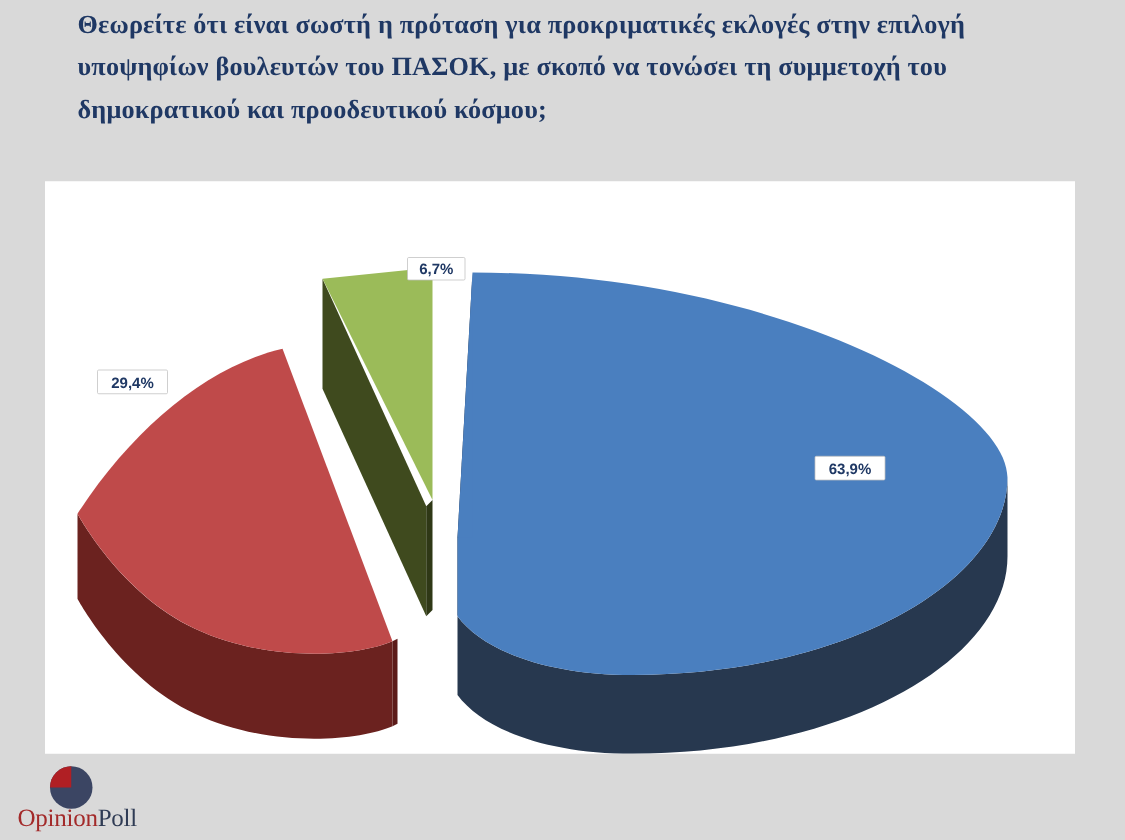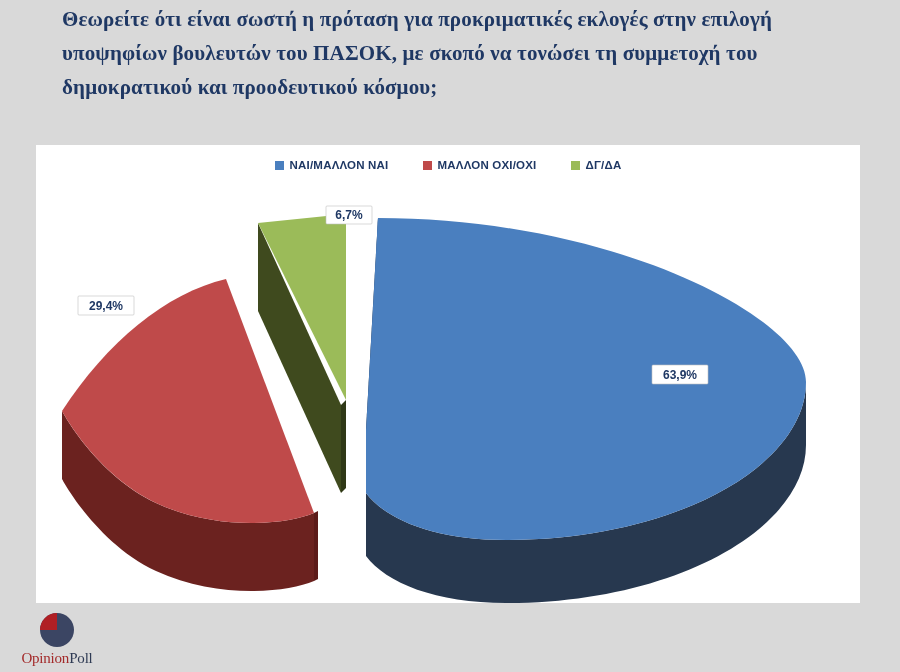--- a/index.html
+++ b/index.html
@@ -44,46 +44,32 @@
     font-family:"Liberation Sans", sans-serif;
   }
   .label-box{fill:#ffffff;stroke:#bfbfbf;stroke-width:0.6;}
 
   
   #footer{position:absolute;left:0;top:603px;width:900px;height:69px;}
   #opinionpoll-logo{position:absolute;left:14px;top:8px;width:86px;height:56px;}
   #op-word{
     position:absolute;left:0;bottom:0;width:86px;
     text-align:center;font-family:"Liberation Serif", serif;
-    font-size:15px;letter-spacing:-0.2px;white-space:nowrap;
+    font-size:20px;letter-spacing:-0.2px;white-space:nowrap;
   }
   #op-word .op-red{color:#a32a2a;}
   #op-word .op-navy{color:#2f3b54;}
 </style>
 </head>
 <body>
 
 <div id="question">Θεωρείτε ότι είναι σωστή η πρόταση για προκριματικές εκλογές στην επιλογή υποψηφίων βουλευτών του ΠΑΣΟΚ, με σκοπό να τονώσει τη συμμετοχή του δημοκρατικού και προοδευτικού κόσμου;</div>
 
 <div id="chart-panel">
 
-  <div id="legend">
-    <div class="legend-item">
-      <span class="legend-swatch" style="background:#4a7fbf"></span>
-      <span class="legend-label">ΝΑΙ/ΜΑΛΛΟΝ ΝΑΙ</span>
-    </div>
-    <div class="legend-item">
-      <span class="legend-swatch" style="background:#bf4a4a"></span>
-      <span class="legend-label">ΜΑΛΛΟΝ ΟΧΙ/ΟΧΙ</span>
-    </div>
-    <div class="legend-item">
-      <span class="legend-swatch" style="background:#9bbb59"></span>
-      <span class="legend-label">ΔΓ/ΔΑ</span>
-    </div>
-  </div>
 
   <svg id="pie-svg" width="824" height="420" viewBox="0 0 824 420">
 
     <g>
 
       <path d="M 222,40 L 222,128 L 305,310 L 305,222 Z" fill="#3f4a1e"></path>
       <path d="M 305,222 L 305,310 L 310,305 L 310,217 Z" fill="#2f3816"></path>
 
       <path d="M 222,40 L 310,31 L 310,217 Z" fill="#9bbb59"></path>
     </g>

